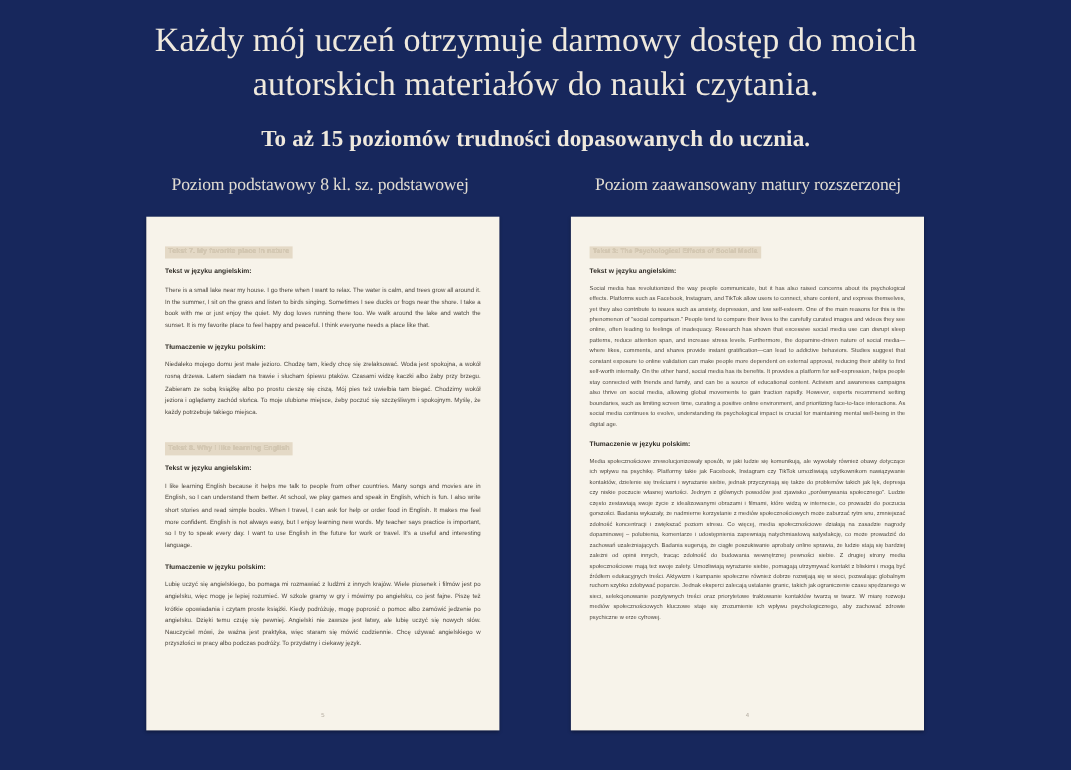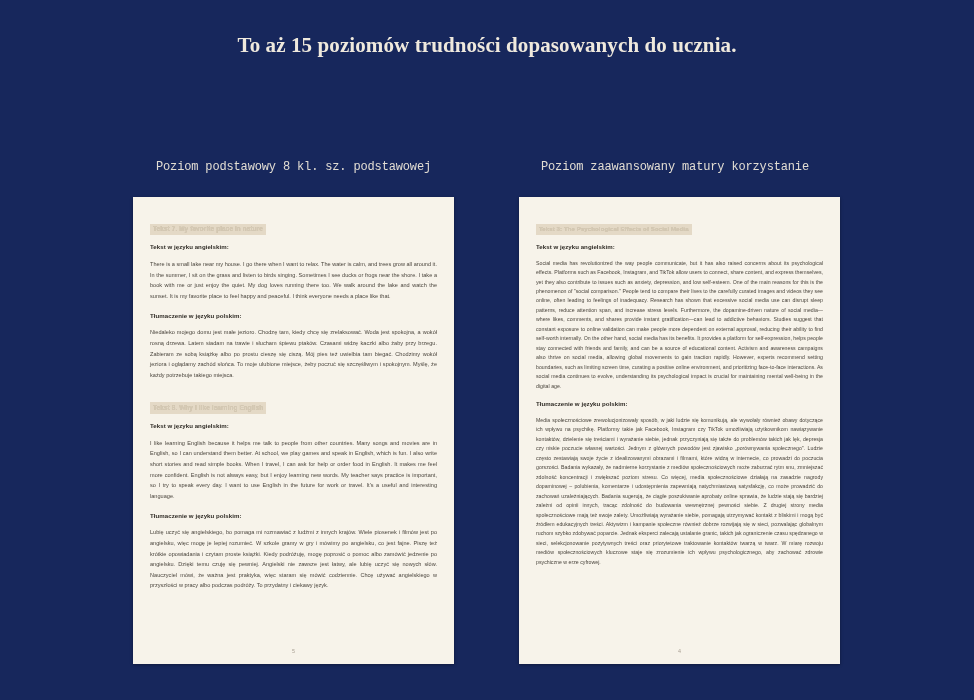--- a/index.html
+++ b/index.html
@@ -44,22 +44,22 @@
   
   .captions-row {
     position: absolute;
     top: 160px;
     left: 0;
     width: 974px;
     height: 24px;
   }
   .caption {
     position: absolute;
-    font-family: Liberation Mono, monospace;
-    font-size: 12px;
+    font-family: Liberation Serif, serif;
+    font-size: 16px;
     color: #e2ddd3;
     letter-spacing: -0.15px;
     white-space: nowrap;
   }
   .caption-left  { left: 156px; top: 0; }
   .caption-right { left: 541px; top: 0; }
 
   
   .page {
     position: absolute;
@@ -128,26 +128,27 @@
     width: 100%;
     text-align: center;
     font-size: 5.4px;
     color: #a9a094;
   }
 </style>
 </head>
 <body>
 
 <div class="headline-block">
+  <h1 class="headline">Każdy mój uczeń otrzymuje darmowy dostęp do moich autorskich materiałów do nauki czytania.</h1>
   <div class="subheadline">To aż 15 poziomów trudności dopasowanych do ucznia.</div>
 </div>
 
 <div class="captions-row">
   <div class="caption caption-left">Poziom podstawowy 8 kl. sz. podstawowej</div>
-  <div class="caption caption-right">Poziom zaawansowany matury korzystanie</div>
+  <div class="caption caption-right">Poziom zaawansowany matury rozszerzonej</div>
 </div>
 
 <div class="page page-left">
   <div class="doc-title">Tekst 7. My favorite place in nature</div>
   <div class="sect-label">Tekst w języku angielskim:</div>
   <p class="body-text">There is a small lake near my house. I go there when I want to relax. The water is calm, and trees grow all around it. In the summer, I sit on the grass and listen to birds singing. Sometimes I see ducks or frogs near the shore. I take a book with me or just enjoy the quiet. My dog loves running there too. We walk around the lake and watch the sunset. It is my favorite place to feel happy and peaceful. I think everyone needs a place like that.</p>
   <div class="sect-label">Tłumaczenie w języku polskim:</div>
   <p class="body-text">Niedaleko mojego domu jest małe jezioro. Chodzę tam, kiedy chcę się zrelaksować. Woda jest spokojna, a wokół rosną drzewa. Latem siadam na trawie i słucham śpiewu ptaków. Czasami widzę kaczki albo żaby przy brzegu. Zabieram ze sobą książkę albo po prostu cieszę się ciszą. Mój pies też uwielbia tam biegać. Chodzimy wokół jeziora i oglądamy zachód słońca. To moje ulubione miejsce, żeby poczuć się szczęśliwym i spokojnym. Myślę, że każdy potrzebuje takiego miejsca.</p>
 
   <div class="doc-title second">Tekst 8. Why I like learning English</div>

